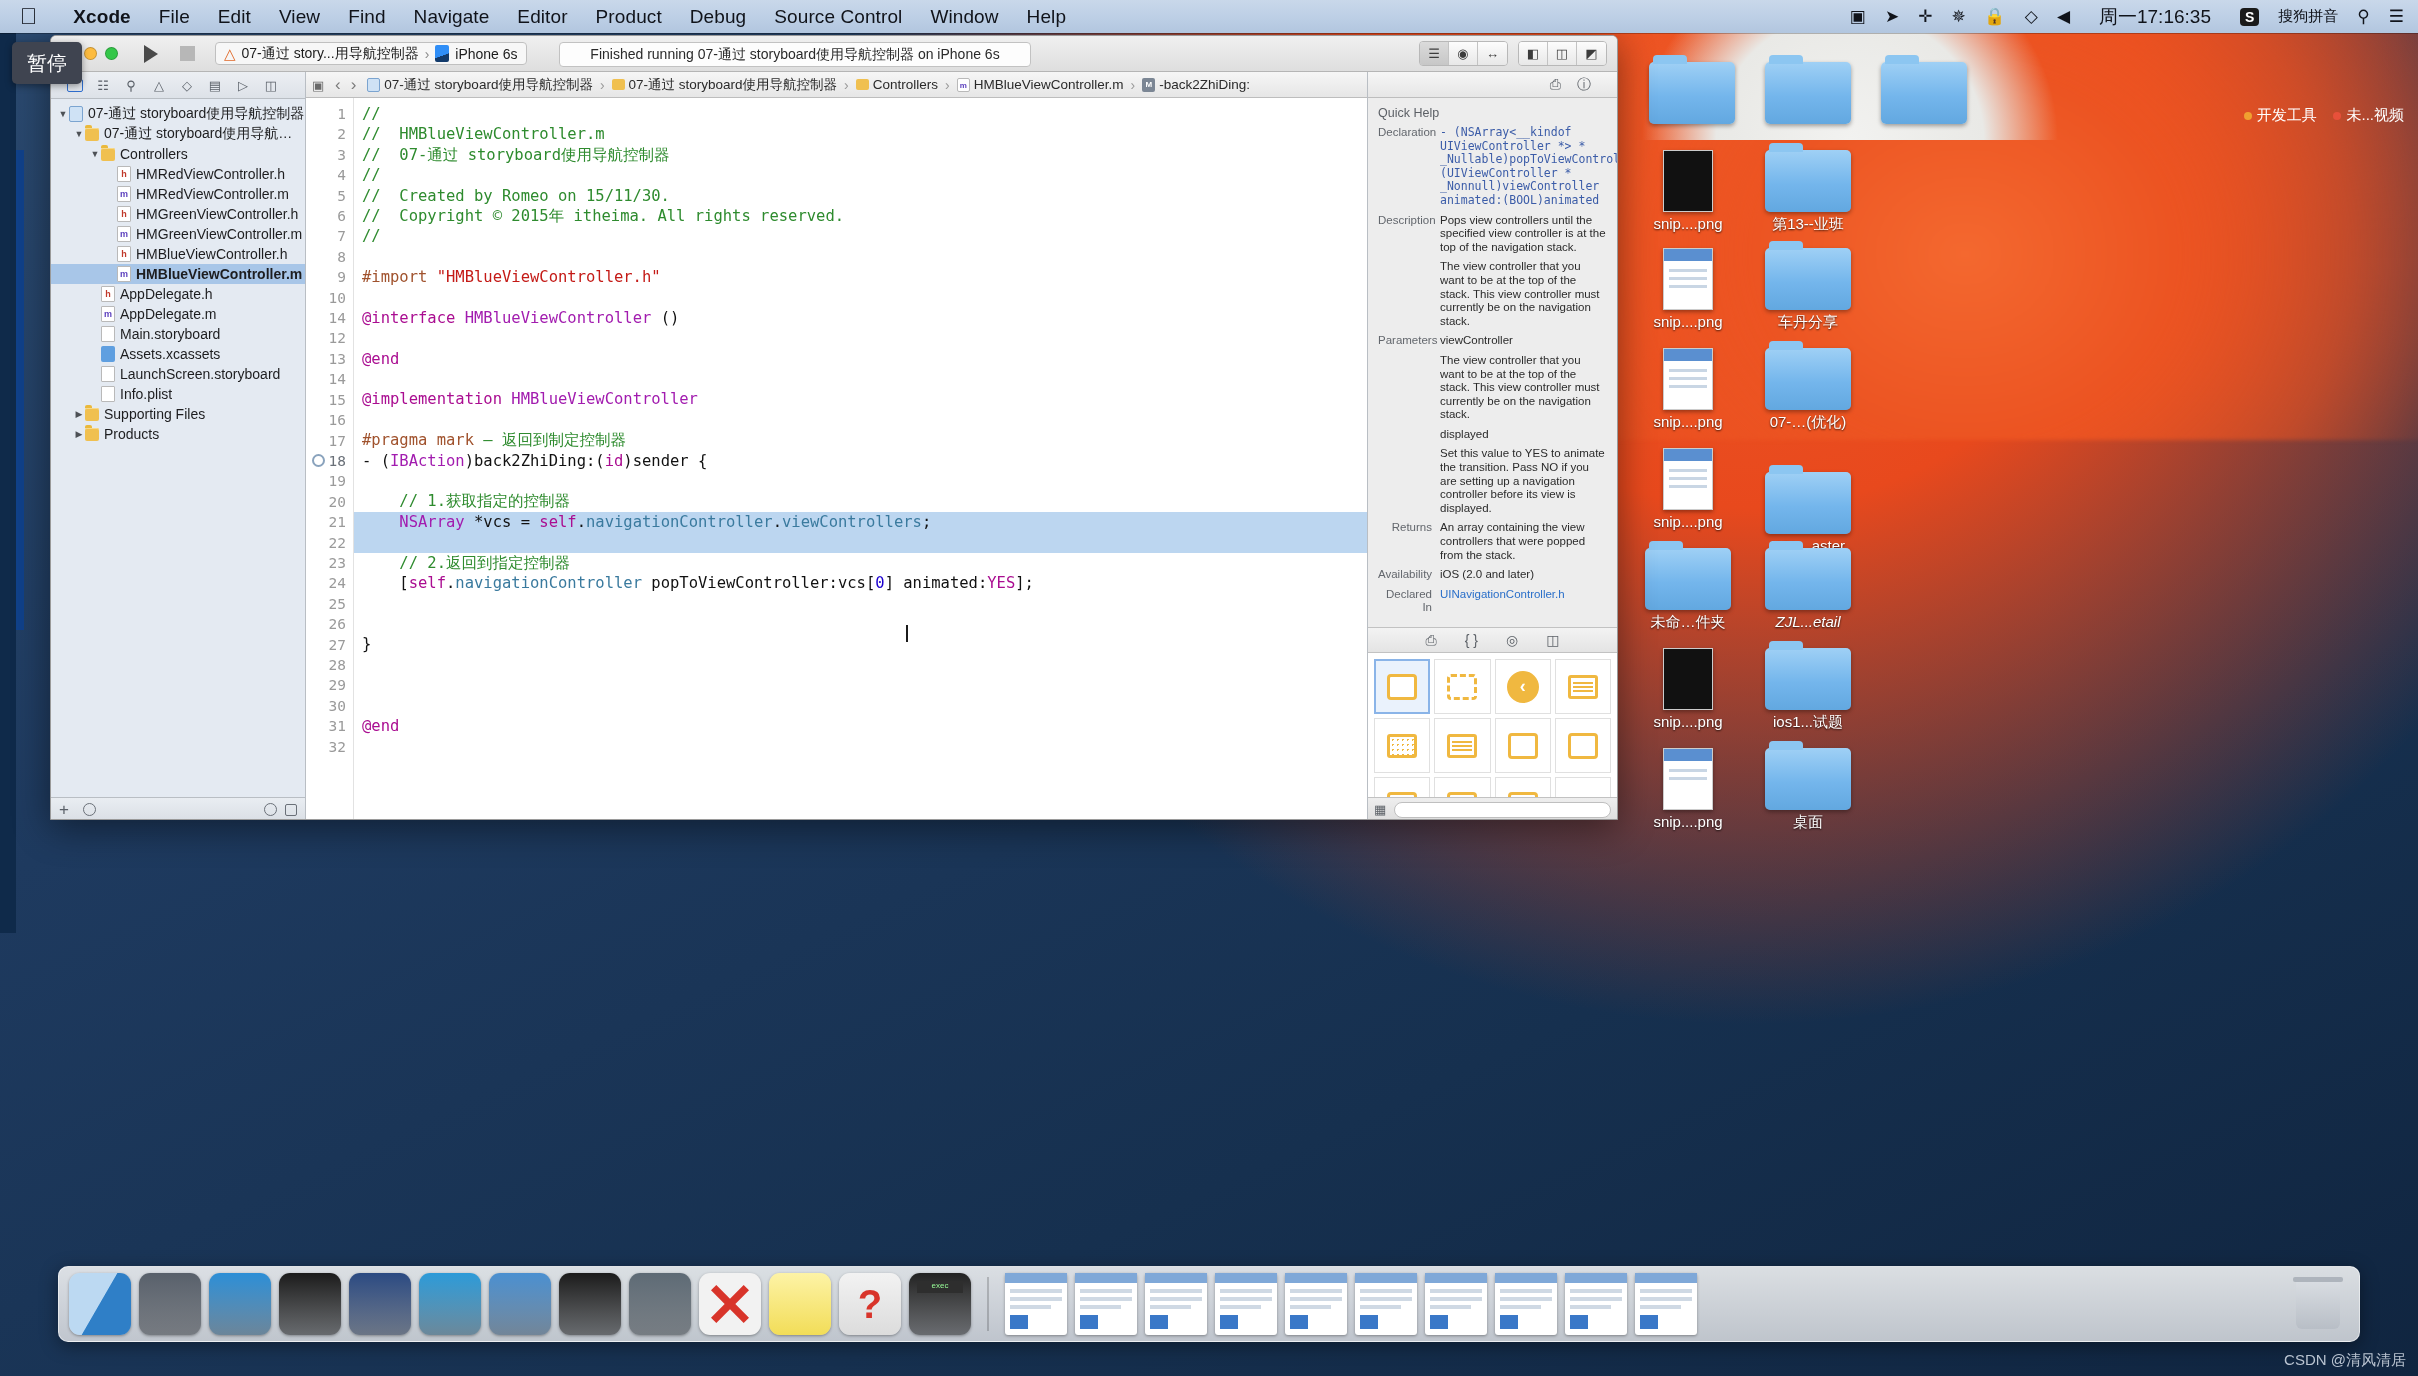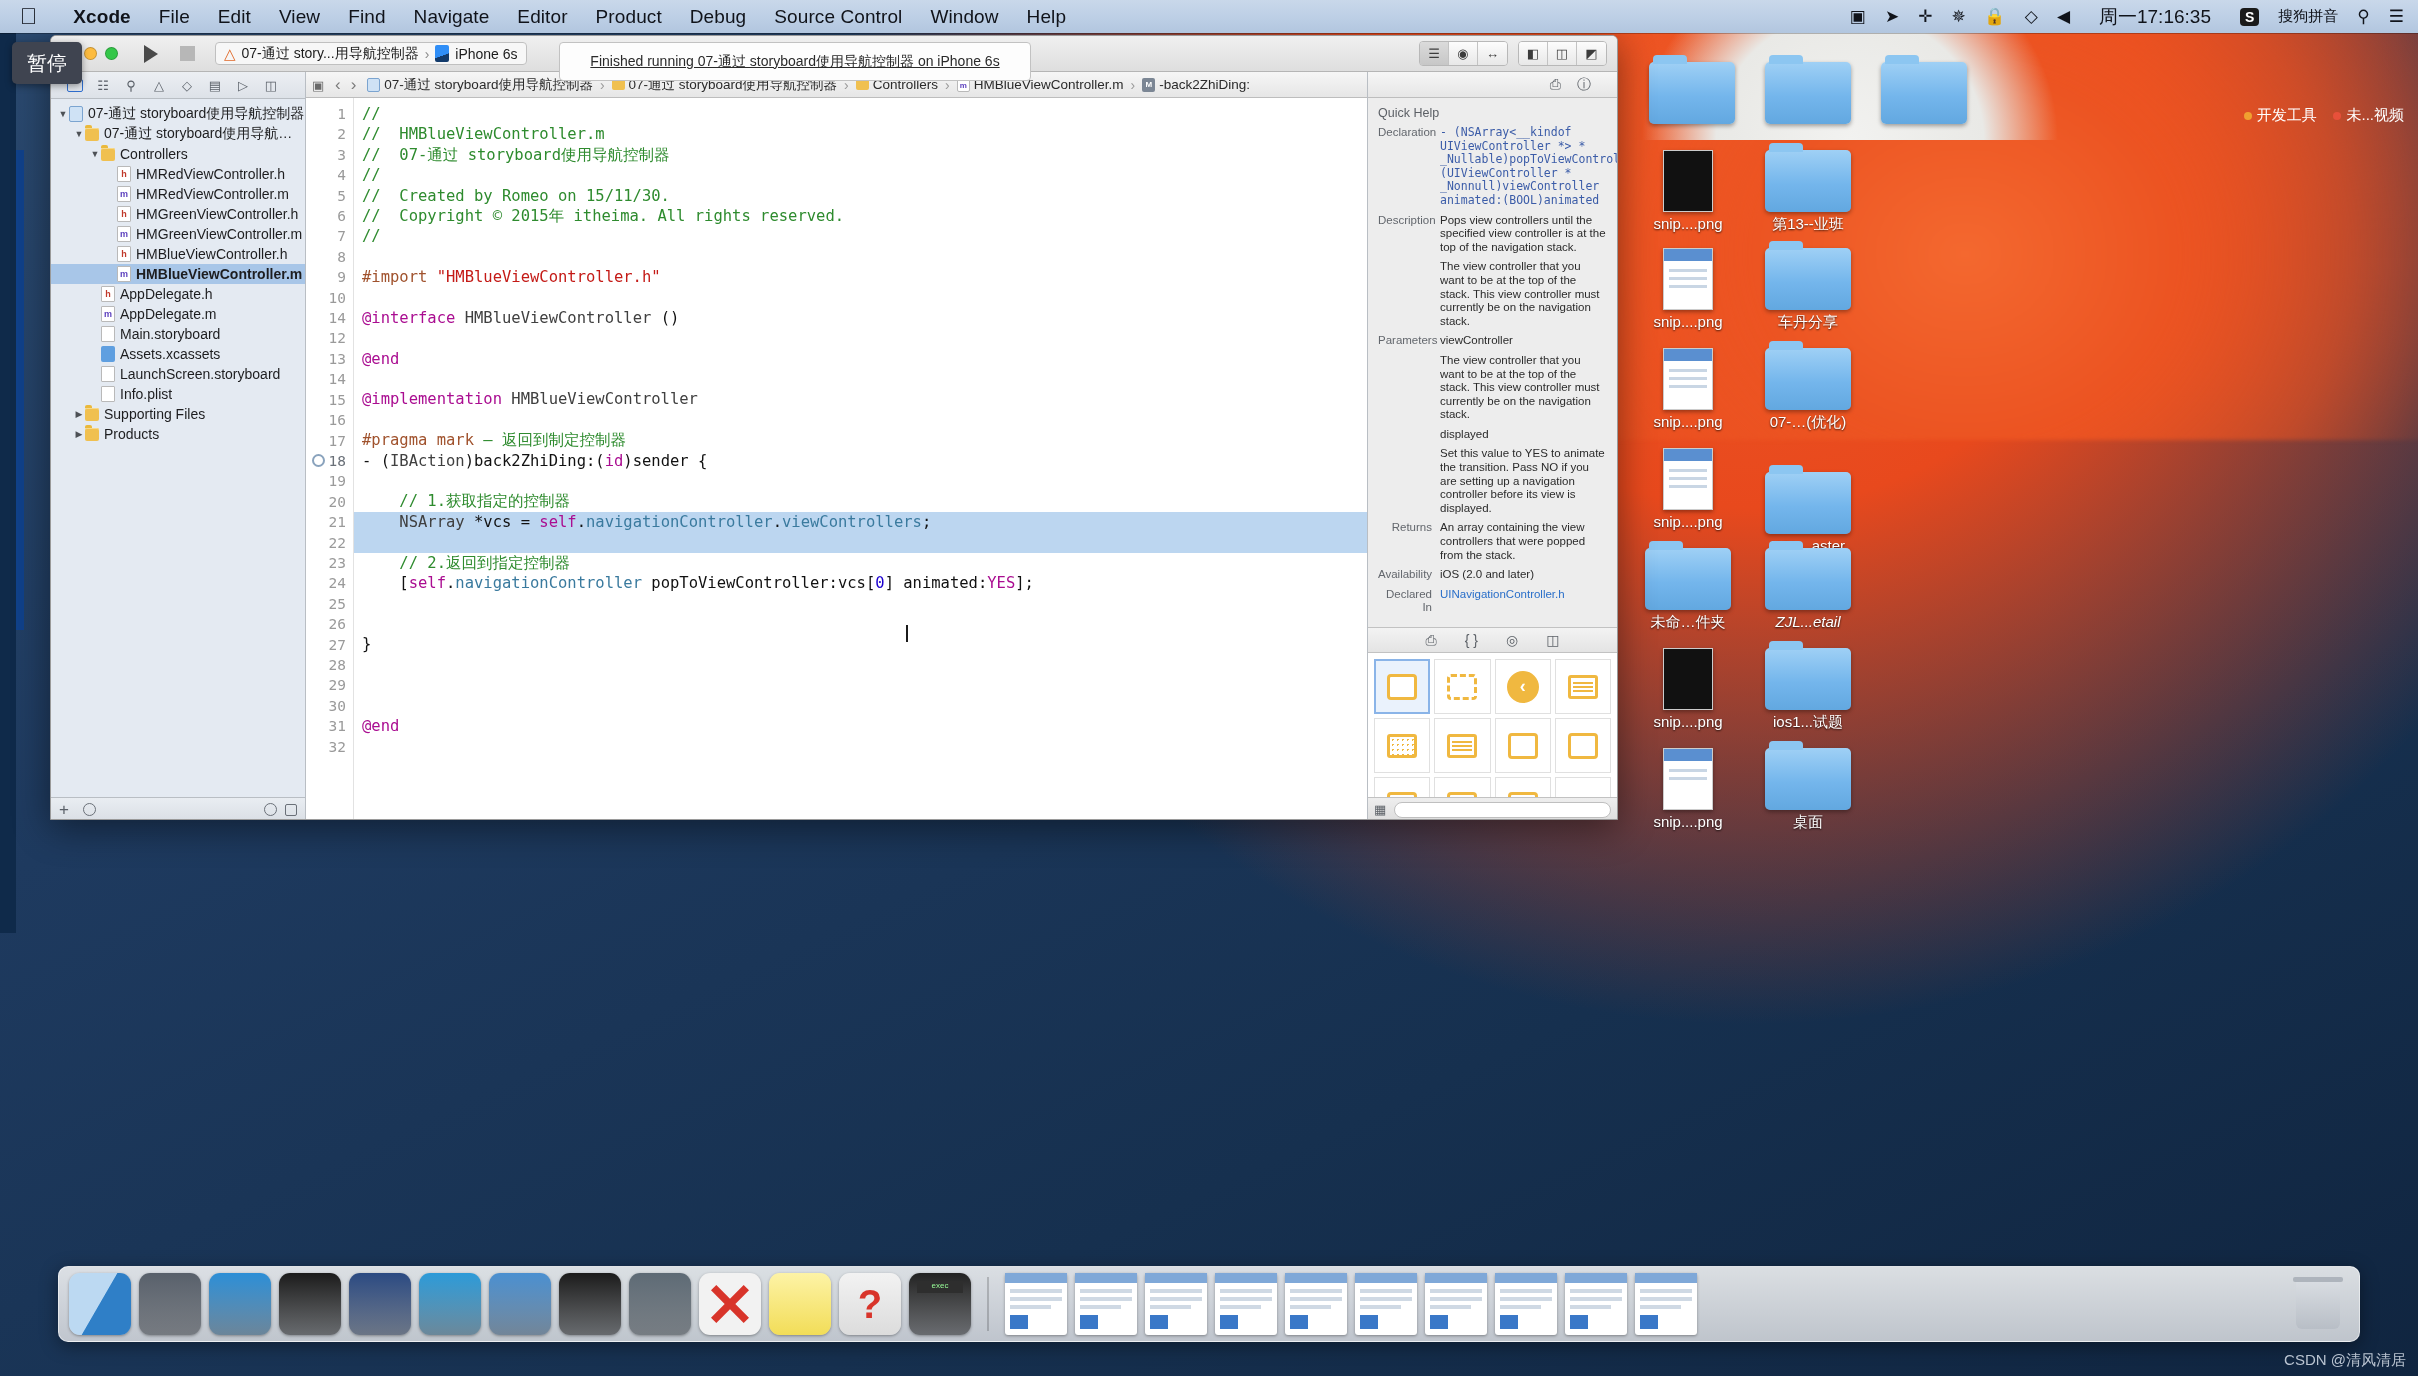--- a/index.html
+++ b/index.html
@@ -68,24 +68,24 @@
   .sq-stop { width:15px;height:15px;background:#b7b7b7; }
   .scheme-box {
     margin-left:20px; height:23px; display:flex; align-items:center;
     background:#f7f7f7; border:1px solid #c0c0c0; border-radius:4px;
     padding:0 8px; font-size:14px; color:#1b1b1b; gap:6px;
   }
   .scheme-box .sep { color:#8a8a8a; font-size:14px; }
   .xc-logo { color:#e06a2a; font-size:15px; }
   .dev-chip { width:14px;height:17px;background:linear-gradient(160deg,#2f8ef7 60%, #123a6b 61%); border-radius:2px; }
   .status-field {
-    position:absolute; left:508px; top:6px; width:472px; height:39px;
+    position:absolute; left:508px; top:6px; width:472px; height:25px;
     background:#fdfdfd; border:1px solid #c2c2c2; border-radius:4px;
     display:flex; align-items:center; justify-content:center;
-    font-size:14px; color:#2a2a2a; white-space:nowrap; overflow:hidden;text-decoration:underline;
+    font-size:14px; color:#2a2a2a; white-space:nowrap; overflow:hidden;
   }
   .tb-right { position:absolute; right:10px; display:flex; align-items:center; gap:10px; }
   .seg-group { display:flex; border:1px solid #b8b8b8; border-radius:4px; overflow:hidden; }
   .seg {
     width:29px; height:23px; background:linear-gradient(180deg,#fcfcfc,#e8e8e8);
     display:flex; align-items:center; justify-content:center;
     border-right:1px solid #c3c3c3; font-size:13px; color:#3c3c3c;
   }
   .seg:last-child { border-right:none; }
   .seg.on { background:linear-gradient(180deg,#dbdbdb,#c7c7c7); }
@@ -161,21 +161,21 @@
     flex:1; font-family:"DejaVu Sans Mono", monospace; font-size:15.5px;
     line-height:20.4px; padding-top:6px; padding-left:8px; color:#111;
     white-space:pre; overflow:hidden; position:relative;
   }
   .cl { height:20.4px; }
   .cl.hl { background:#bcd6f0; margin-left:-8px; padding-left:8px; }
   .c-com { color:#2e8b2e; }
   .c-pre { color:#a0522d; }
   .c-kw  { color:#aa0d91; }
   .c-str { color:#c41a16; }
-  .c-typ { color:#404040; }
+  .c-typ { color:#a21caf; }
   .c-prop{ color:#3a7a9e; }
   .c-num { color:#1c00cf; }
   .c-plain{ color:#111; }
   .caret-i { position:absolute; left:600px; top:527px; width:2px;height:17px;background:#1b1b1b;}
   .mouse-ptr { position:absolute; left:618px; top:529px; width:0;height:0; }
   #ed-scroll-v { position:absolute; right:0; top:0; width:11px; height:100%; background:transparent; }
   
   #utility { width:250px; flex:0 0 250px; background:#ededed; border-left:1px solid #b9bec4; display:flex; flex-direction:column; }
   #util-head { height:26px; background:linear-gradient(180deg,#f6f6f6,#e6e6e6); border-bottom:1px solid #bdbdbd;
                display:flex; align-items:center; justify-content:flex-end; gap:16px; padding-right:26px; color:#5d6268; font-size:14px;}

